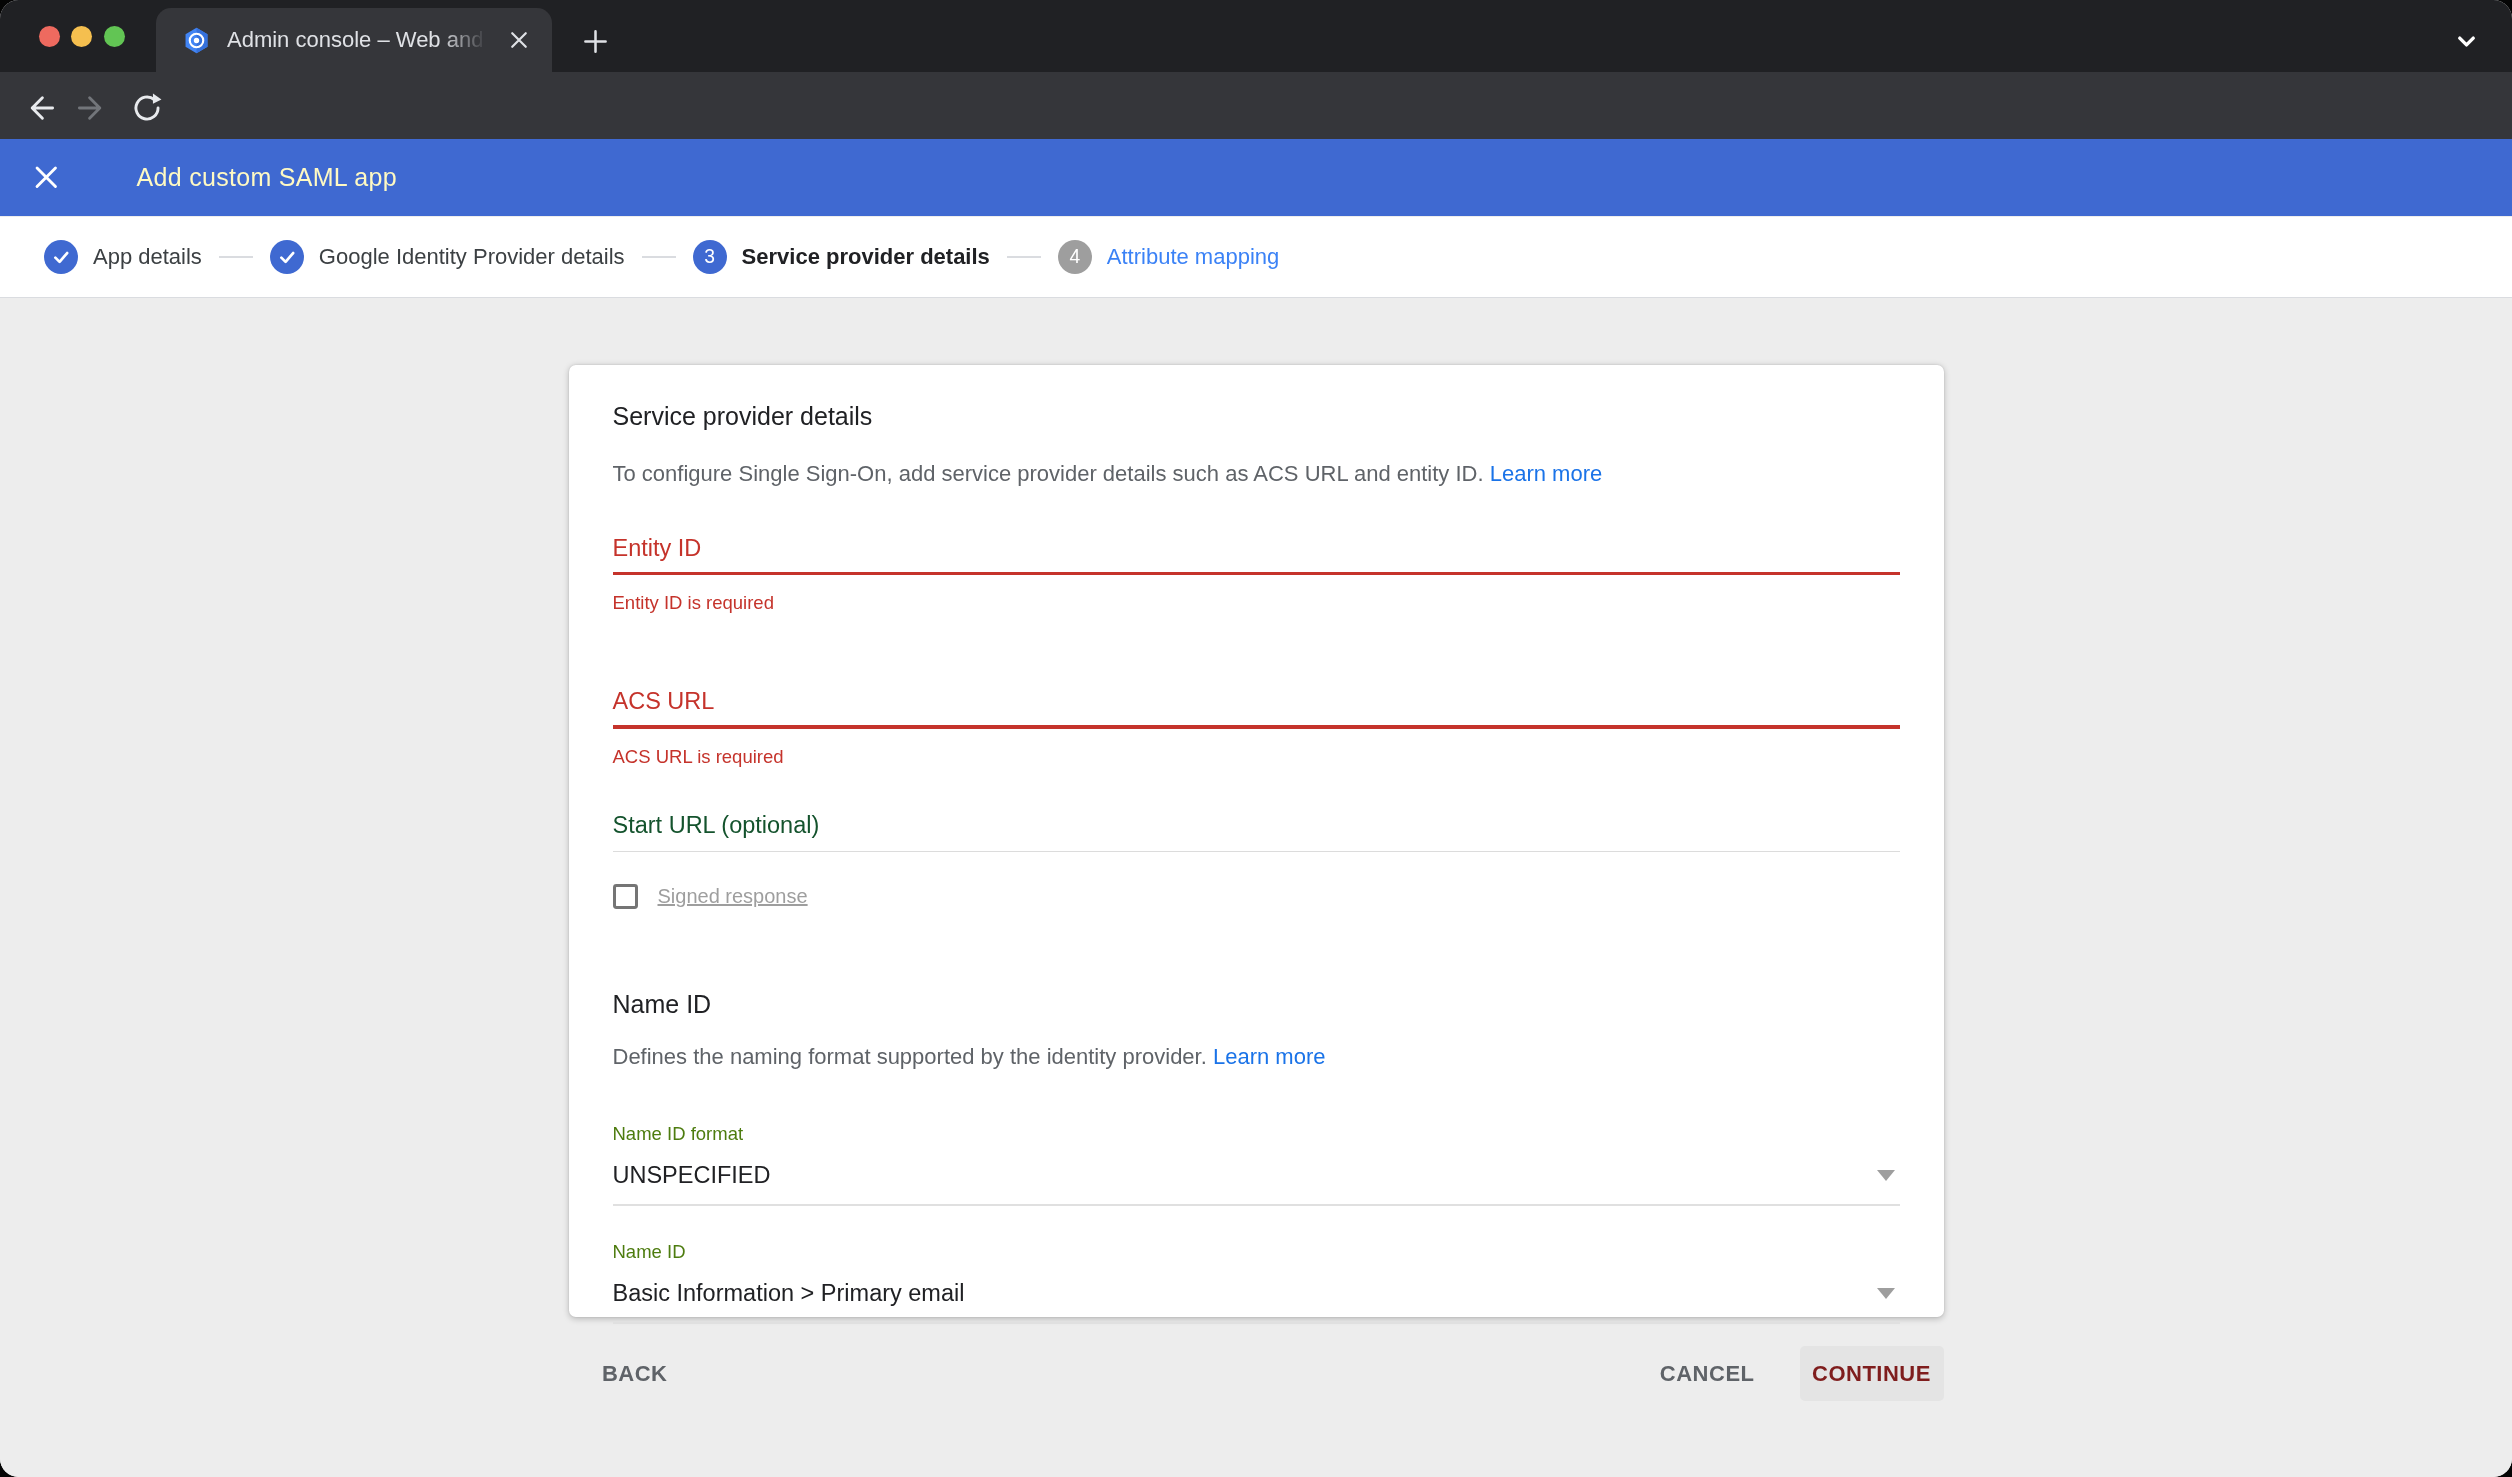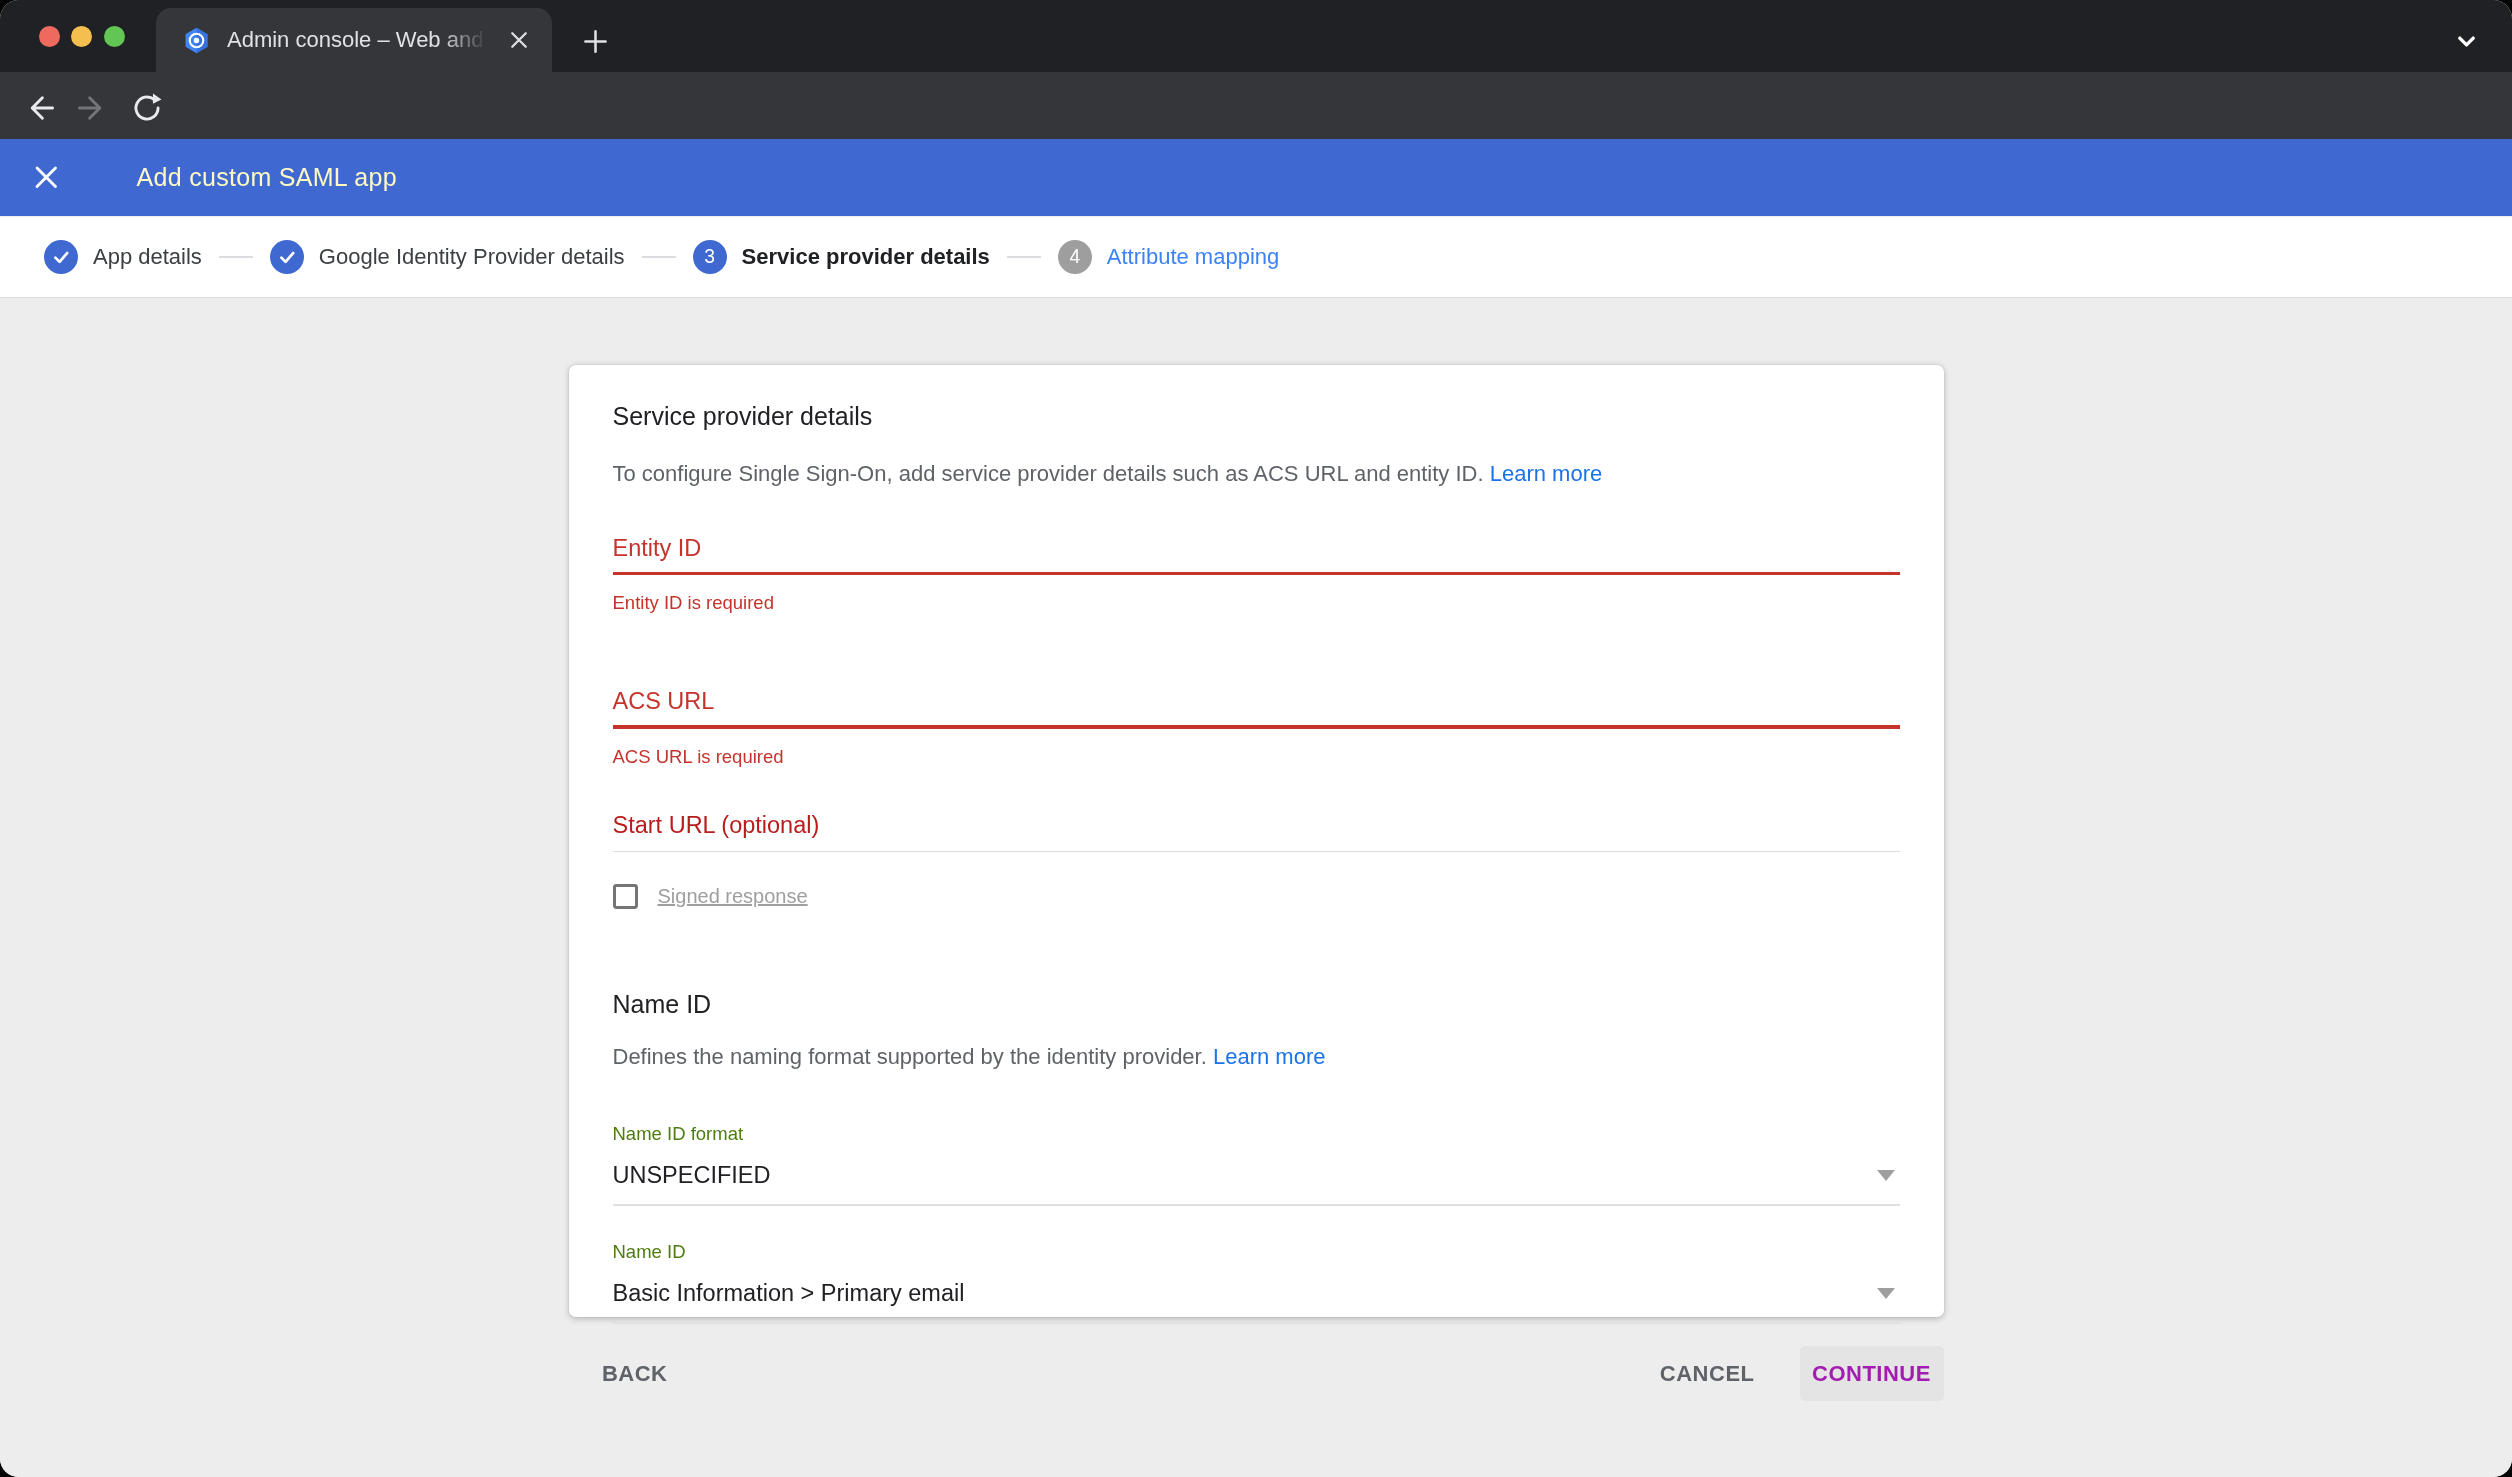--- a/index.html
+++ b/index.html
@@ -53,40 +53,40 @@
   .card h1 { font-size:25px; font-weight:normal; color:#202124; }
   .desc { margin-top:28.5px; font-size:22px; color:#5f6368; line-height:28.5px; }
   .link { color:#1a73e8; text-decoration:none; }
   .field { margin-top:74px; }
   .field .flabel { font-size:23.5px; }
   .err-label { color:#c5332b; }
   .err-line { height:3.4px; background:#c5332b; margin-top:10px; }
   .err-msg { margin-top:17px; font-size:18.5px; color:#c5332b; }
   .field2 { margin-top:47px; }
   .start-field { margin-top:44px; }
-  .placeholder { font-size:23.5px; color:#b91c1c; }
+  .placeholder { font-size:23.5px; color:#14532d; }
   .thin-line { height:1.7px; background:#dcdcdc; margin-top:11.8px; }
   .check-row { margin-top:32px; display:flex; align-items:center; }
   .checkbox { width:25px; height:25px; border:3.4px solid #757575; border-radius:3.4px; background:#fff; }
   .check-label { margin-left:20px; font-size:20px; color:#9e9e9e;text-decoration:underline; }
   .nameid-h { margin-top:81px; }
   .dd-label { margin-top:52px; font-size:18.5px; color:#4d7c0f; }
   .dd-label2 { margin-top:35px; }
   .dd-row { margin-top:17px; display:flex; align-items:center; justify-content:space-between; }
   .dd-value { font-size:23.5px; color:#202124; }
   .dd-arrow { width:0; height:0; border-left:9.2px solid transparent; border-right:9.2px solid transparent; border-top:11.8px solid #9e9e9e; margin-right:5px; }
   .dd-line { height:1.7px; background:#e0e0e0; margin-top:15px; }
 
   
   .footer { width:1375px; margin:28.5px auto 0; display:flex; align-items:center; }
   .txt-btn { font-size:22px; font-weight:bold; color:#5f6368; letter-spacing:0.5px; background:none; border:none; padding:15px 20px; font-family:inherit; }
   .back-btn { margin-left:13.4px; }
   .cancel-btn { margin-left:auto; }
   .continue-btn { margin-left:25px; width:144px; height:55px; background:#e4e4e4; border:none; border-radius:5px;
-                  font-size:22px; font-weight:bold; color:#a21caf; letter-spacing:0.5px; font-family:inherit; }
+                  font-size:22px; font-weight:bold; color:#7f1d1d; letter-spacing:0.5px; font-family:inherit; }
   svg { display:block; }
 </style>
 </head>
 <body>
 
 <div class="window">
 
   <div class="tabstrip">
     <div class="traffic t-red"></div>
     <div class="traffic t-yellow"></div>

